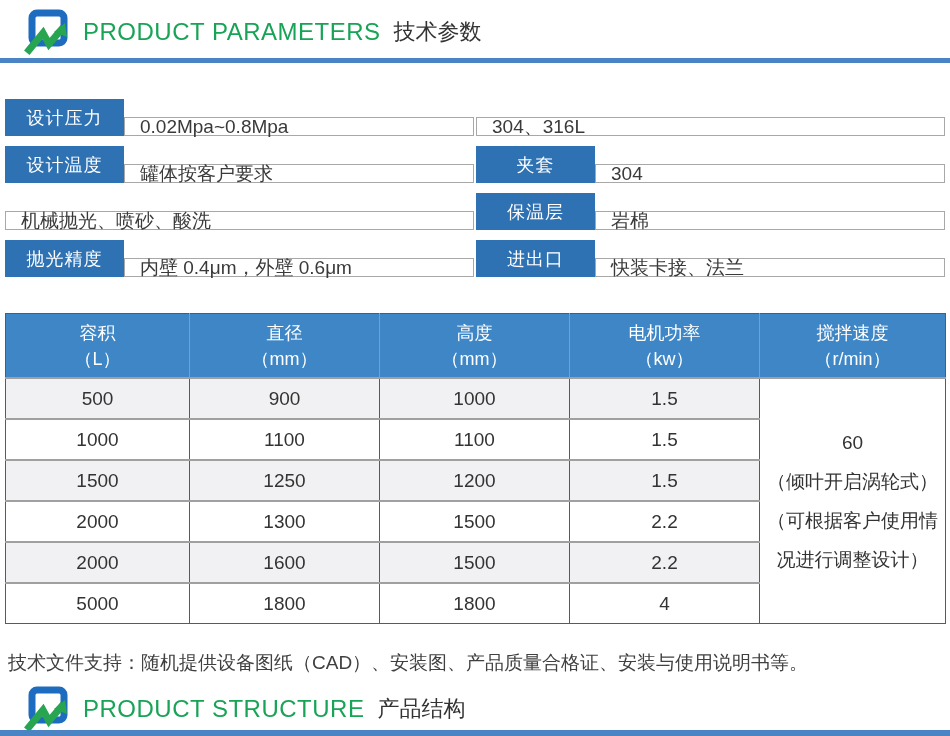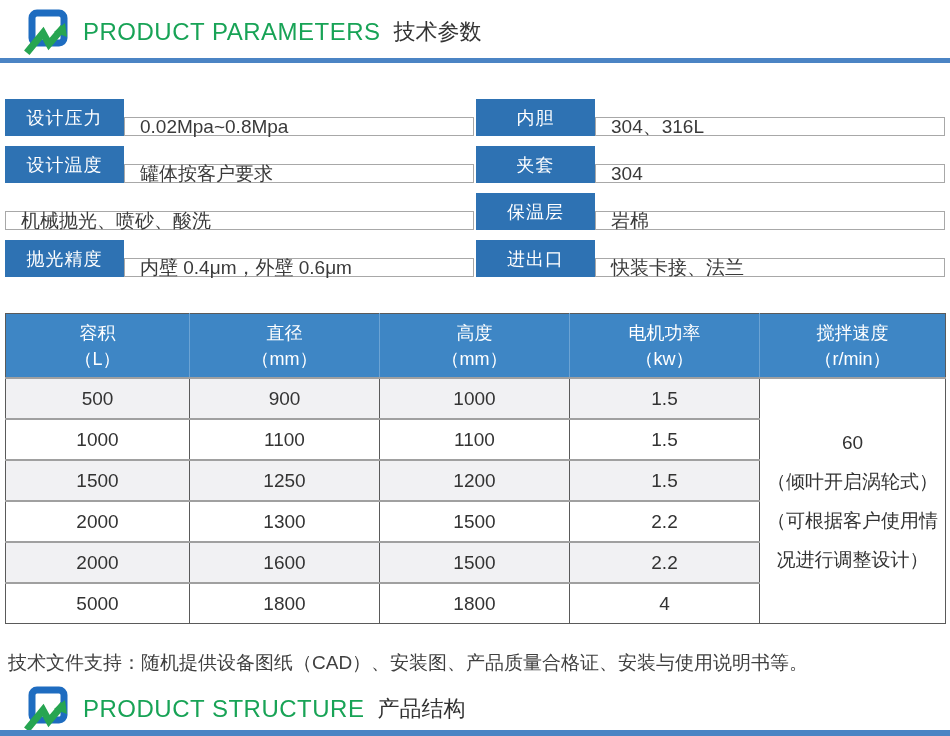--- a/index.html
+++ b/index.html
@@ -86,21 +86,20 @@
     <div class="param-row">
       <div class="param-value">机械抛光、喷砂、酸洗</div>
     </div>
     <div class="param-row">
       <div class="param-label">抛光精度</div>
       <div class="param-value">内壁 0.4μm，外壁 0.6μm</div>
     </div>
   </div>
   <div class="param-col">
     <div class="param-row">
-      <div class="param-label">内胆</div>
       <div class="param-value">304、316L</div>
     </div>
     <div class="param-row">
       <div class="param-label">夹套</div>
       <div class="param-value">304</div>
     </div>
     <div class="param-row">
       <div class="param-label">保温层</div>
       <div class="param-value">岩棉</div>
     </div>

